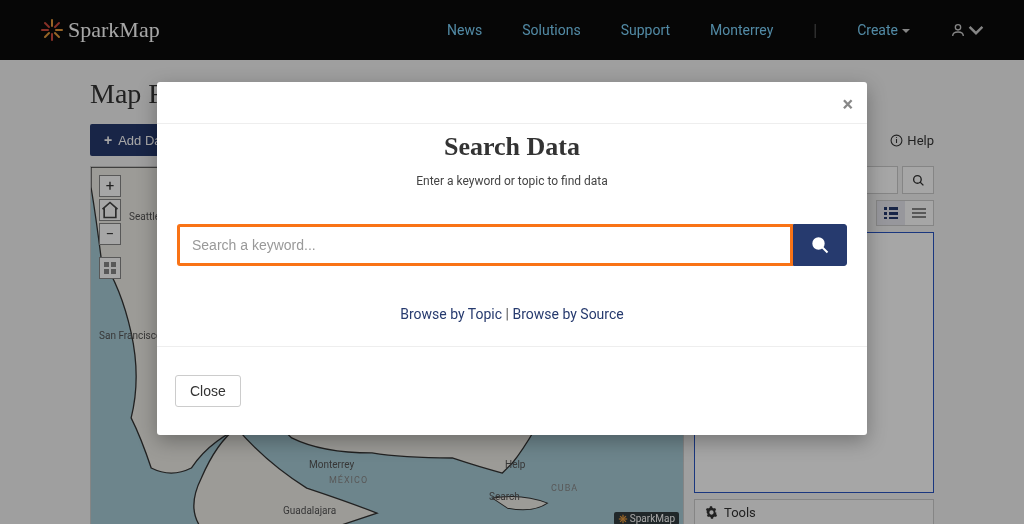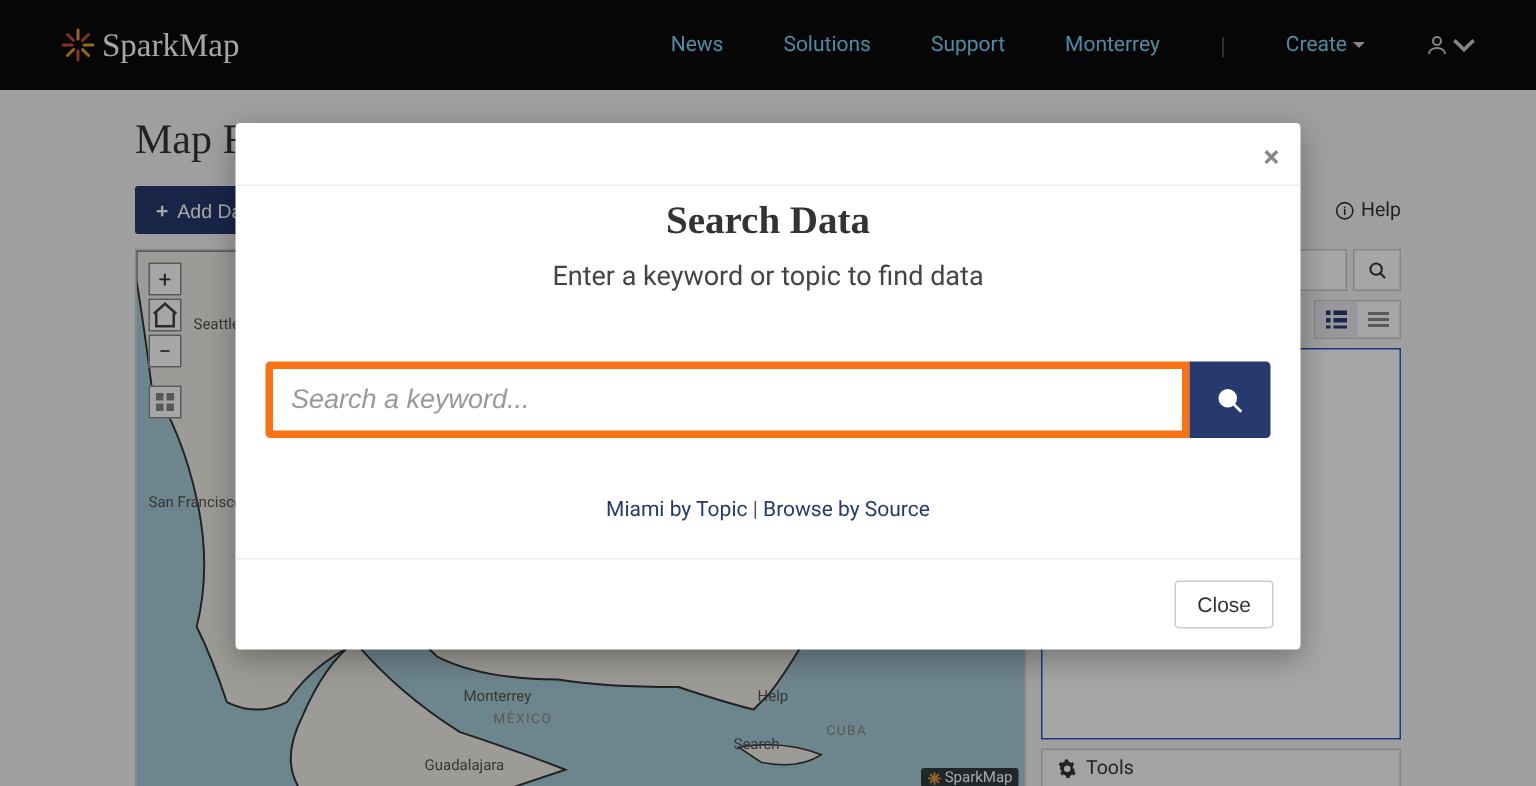--- a/index.html
+++ b/index.html
@@ -57,29 +57,29 @@
 .side-footer { border: 1px solid #ccc; background: #fafafa; padding: 5px 10px; font-size: 13px; display: flex; align-items: center; gap: 6px; color: #333; }
 .side-footer svg { width: 13px; height: 13px; }
 
 
 .overlay { position: absolute; inset: 0; background: rgba(0,0,0,0.35); display: flex; align-items: flex-start; justify-content: center; z-index: 100; }
 .modal { background: #fff; width: 710px; margin-top: 82px; border-radius: 3px; box-shadow: 0 6px 20px rgba(0,0,0,0.3); }
 .modal-header { position: relative; padding: 8px 16px 4px; height: 42px; border-bottom: 1px solid #eee; }
 .modal-close { position: absolute; right: 14px; top: 10px; font-size: 20px; color: #888; cursor: pointer; font-weight: bold; }
 .modal-body { padding: 8px 20px 24px; text-align: center; }
 .modal-title { font-family: Georgia, serif; font-size: 26px; color: #333; font-weight: 700; margin-bottom: 12px; }
-.modal-subtitle { font-size: 18px; color: #444; margin-bottom: 46px; }
+.modal-subtitle { font-size: 12px; color: #444; margin-bottom: 36px; }
 .search-group { display: flex; margin: 0 0 40px; }
-.search-input { flex: 1; border: 5px solid #f97316; border-radius: 3px 0 0 3px; padding: 10px 12px; font-size: 18px; outline: none; font-style: italic; }
+.search-input { flex: 1; border: 3px solid #f97316; border-radius: 3px 0 0 3px; padding: 10px 12px; font-size: 14px; outline: none; }
 .search-input::placeholder { color: #999; }
 .search-btn { width: 54px; background: #263a6e; border: 1px solid #263a6e; border-radius: 0 3px 3px 0; display: flex; align-items: center; justify-content: center; cursor: pointer; }
 .search-btn svg { width: 18px; height: 18px; fill: #fff; }
 .browse-links { font-size: 14px; color: #555; }
 .browse-link { color: #263a6e; cursor: pointer; }
-.modal-footer { border-top: 1px solid #eee; padding: 14px 18px; display: flex; justify-content: flex-end; }
+.modal-footer { border-top: 1px solid #eee; padding: 28px 18px; display: flex; justify-content: flex-start; }
 .btn-close { background: #fff; border: 1px solid #ccc; padding: 7px 14px; font-size: 14px; border-radius: 3px; cursor: pointer; color: #333; }
 </style>
 </head>
 <body>
 
 <div class="navbar">
   <div class="logo">
     <span class="logo-icon">
       <svg viewBox="0 0 24 24">
           <g stroke-width="2" stroke-linecap="round" fill="none">
@@ -228,20 +228,20 @@
       <div class="search-group">
         <input class="search-input" type="text" placeholder="Search a keyword..." style="">
         <button class="search-btn">
           <svg viewBox="0 0 24 24" fill="none" stroke="#fff" stroke-width="2.5">
               <circle cx="10" cy="10" r="7"></circle>
               <line x1="15" y1="15" x2="22" y2="22"></line>
             </svg>
         </button>
       </div>
       <div class="browse-links">
-        <span class="browse-link">Miami by Topic</span><span> | </span><span class="browse-link">Browse by Source</span>
+        <span class="browse-link">Browse by Topic</span><span> | </span><span class="browse-link">Browse by Source</span>
       </div>
     </div>
     <div class="modal-footer">
       <button class="btn-close">Close</button>
     </div>
   </div>
 </div>
 
 </body></html>

